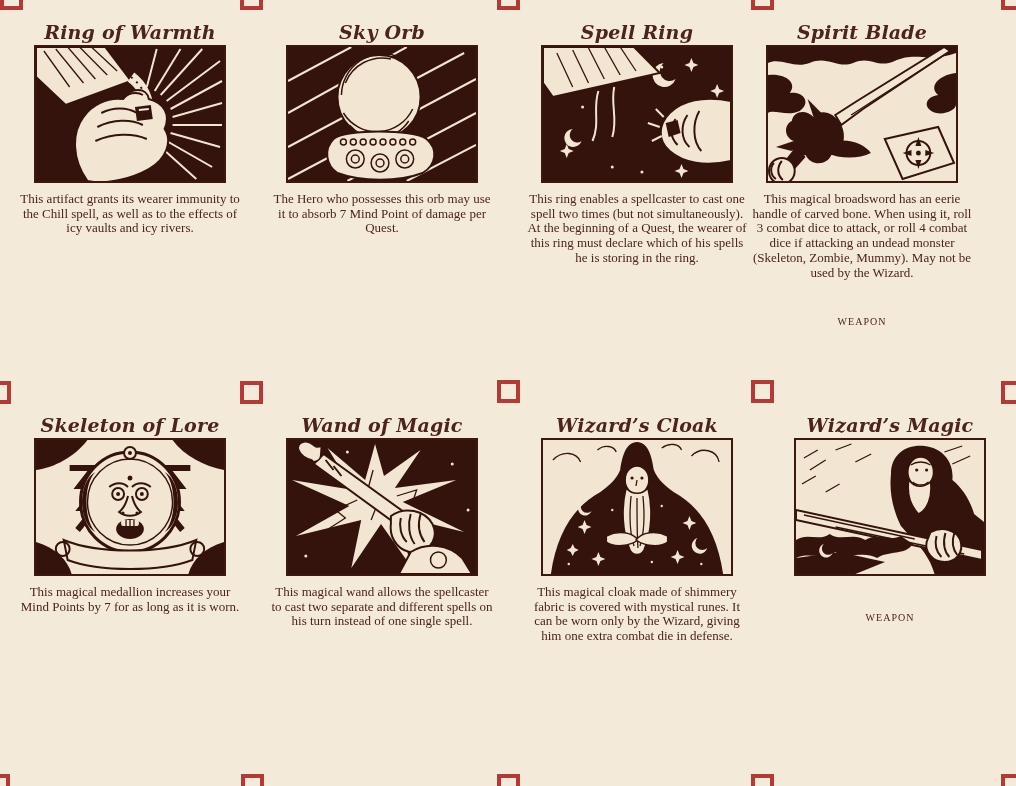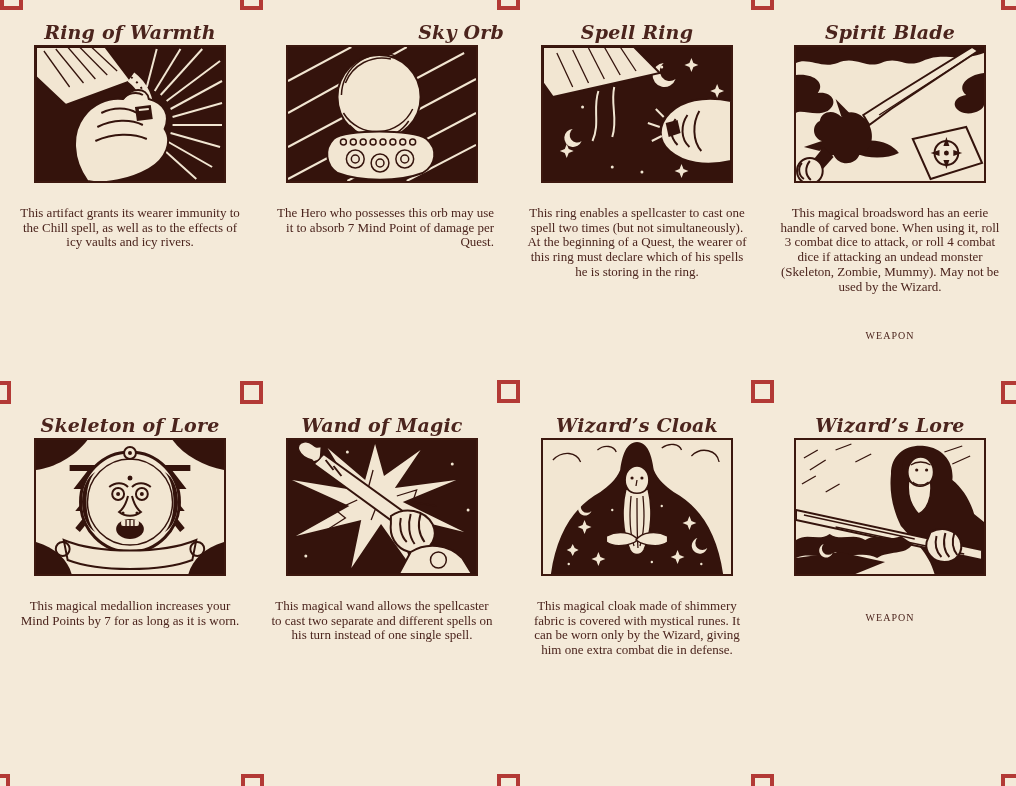--- a/index.html
+++ b/index.html
@@ -22,21 +22,21 @@
     font-family:"DejaVu Serif", serif; font-style:italic; font-weight:700;
     font-size:19px; line-height:21px; margin:0 0 2px; letter-spacing:.2px;
     color:var(--ink);
   }
   .art{
     width:188px; height:134px; margin:0 auto;
     border:2px solid var(--frame); background:var(--artcream);
   }
   .art svg{display:block; width:100%; height:100%;}
   .desc{
-    font-size:13px; line-height:14.7px; margin:23px auto 0; width:224px;
+    font-size:13px; line-height:14.7px; margin:9px auto 0; width:224px;
     color:var(--ink);
   }
   .type{
     font-size:10px; letter-spacing:1px; margin:36px 0 0; color:var(--ink);
   }
   
   .bgd{fill:var(--artdark);} .bgc{fill:var(--artcream);}
   .adf{fill:var(--artdark); stroke:none;}
   .acf{fill:var(--artcream); stroke:none;}
   .ac{fill:var(--artcream); stroke:var(--artdark); stroke-width:2;}
@@ -105,21 +105,21 @@
           <path d="M60,94 C78,86 98,86 112,92"></path>
           <path d="M88,52 C92,46 102,44 108,48"></path>
         </g>
         <path class="adf" d="M100,60 L116,58 L118,72 L102,74 Z"></path>
         <path class="cl" d="M104,63 L114,62"></path>
       </svg>
     </div>
     <p class="desc">This artifact grants its wearer immunity to the Chill spell, as well as to the effects of icy vaults and icy rivers.</p>
   </section>
 
-  <section class="card" style="left:260px;top:22px;text-align:right;">
+  <section class="card" style="left:260px;top:22px;">
     <h2>Sky Orb</h2>
     <div class="art">
       <svg viewBox="0 0 190 134" preserveAspectRatio="none">
         <rect class="bgd" width="190" height="134"></rect>
         <g class="cl">
           <path d="M0,34 L64,0"></path>
             <path d="M0,66 L120,0"></path>
             <path d="M0,100 L178,6"></path>
           <path d="M0,132 L190,32"></path>
             <path d="M60,134 L190,66"></path>
@@ -196,21 +196,21 @@
         <g class="cl">
           <path d="M114,62 L122,70"></path>
             <path d="M106,76 L118,80"></path>
             <path d="M110,94 L120,89"></path>
         </g>
       </svg>
     </div>
     <p class="desc">This ring enables a spellcaster to cast one spell two times (but not simultaneously). At the beginning of a Quest, the wearer of this ring must declare which of his spells he is storing in the ring.</p>
   </section>
 
-  <section class="card" style="left:768px;top:22px;">
+  <section class="card" style="left:740px;top:22px;">
     <h2>Spirit Blade</h2>
     <div class="art">
       <svg viewBox="0 0 190 134" preserveAspectRatio="none">
         <rect class="bgc" width="190" height="134"></rect>
         <g class="adf">
           <path d="M0,0 H190 V6 C160,16 150,4 128,14 C110,22 104,8 86,16 C70,22 60,8 42,16 C26,22 12,10 0,16 Z"></path>
           <path d="M0,28 C18,26 30,36 22,46 C36,44 44,56 32,64 C20,70 6,62 0,66 Z"></path>
           <path d="M190,26 C172,28 162,40 172,48 C158,50 156,62 170,66 C180,68 190,62 190,58 Z"></path>
           <path d="M60,96 C80,90 96,96 104,106 C92,112 72,112 60,106 Z"></path>
         </g>
@@ -353,21 +353,21 @@
             <circle cx="18" cy="116" r="1.5"></circle>
           <circle cx="60" cy="12" r="1.5"></circle>
             <circle cx="170" cy="120" r="1.5"></circle>
         </g>
       </svg>
     </div>
     <p class="desc">This magical wand allows the spellcaster to cast two separate and different spells on his turn instead of one single spell.</p>
   </section>
 
   <section class="card" style="left:768px;top:415px;">
-    <h2>Wizard’s Lore</h2>
+    <h2>Wizard’s Magic</h2>
     <div class="art">
       <svg viewBox="0 0 190 134" preserveAspectRatio="none">
         <rect class="bgc" width="190" height="134"></rect>
         <g class="dl1">
           <path d="M8,18 L22,10"></path>
             <path d="M14,30 L30,20"></path>
             <path d="M6,44 L20,36"></path>
           <path d="M150,12 L168,6"></path>
             <path d="M158,24 L176,16"></path>
             <path d="M40,10 L56,4"></path>

